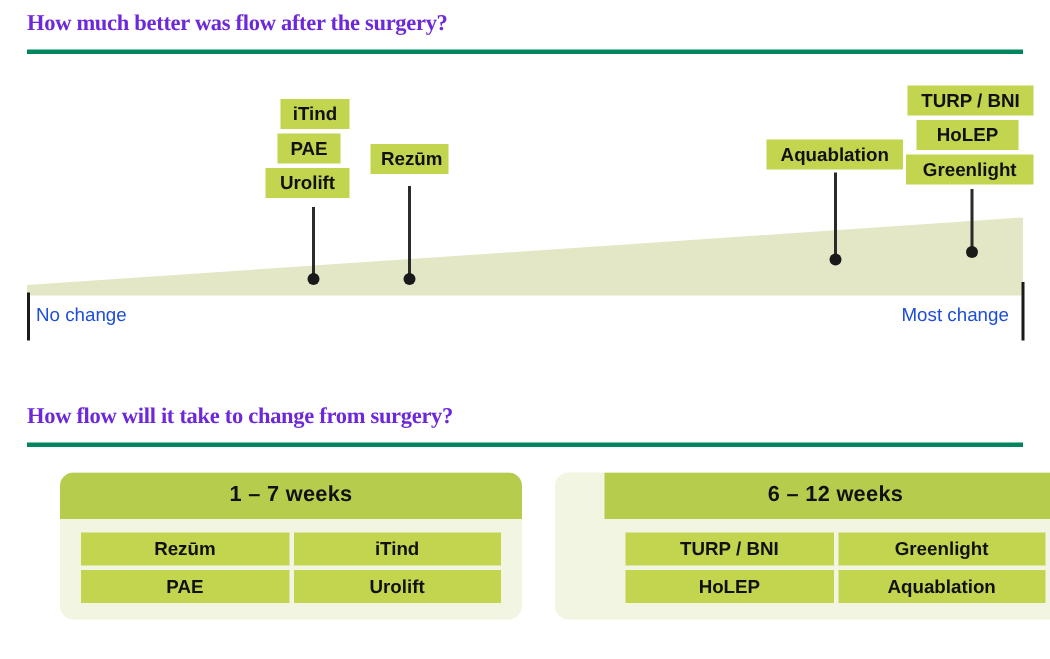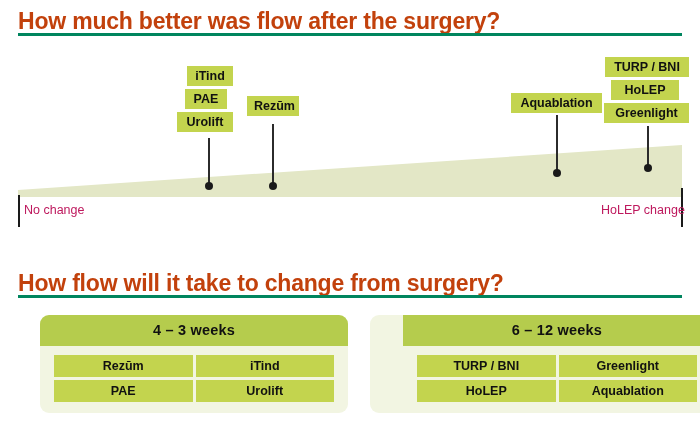--- a/index.html
+++ b/index.html
@@ -12,25 +12,26 @@
     height: 439px;
     position: relative;
     font-family: "Liberation Sans", sans-serif;
     overflow: hidden;
   }
 
   
   .section-heading {
     position: absolute;
     left: 18px;
-    font-size: 23px;
-    color: #c2410c;
+    font-size: 15px;
+    color: #6d28d9;
     font-weight: 600;
     letter-spacing: -0.2px;
     white-space: nowrap;
+    font-family: Liberation Serif, serif;
   }
   .section-heading .strong { font-weight: 800; }
   .heading-rule {
     position: absolute;
     left: 18px;
     height: 3px;
     background: #00855e;
   }
 
   #heading-flow { top: 8px; }
@@ -58,21 +59,21 @@
     width: 2px;
     background: #1a1a1a;
   }
   #tick-left  { left: 18px;  top: 147px; height: 32px; }
   #tick-right { left: 681px; top: 140px; height: 39px; }
 
   .axis-caption {
     position: absolute;
     top: 155px;
     font-size: 12.5px;
-    color: #be185d;
+    color: #1d4ed8;
     white-space: nowrap;
   }
   #caption-no-change   { left: 24px; }
   #caption-most-change { left: 601px; }
 
   
   .leader {
     position: absolute;
     width: 2px;
     background: #2b2b2b;
@@ -148,21 +149,21 @@
 <div id="scale-chart">
 
   <svg id="wedge-svg" width="700" height="175" viewBox="0 0 700 175">
     <polygon points="18,142 682,97 682,149 18,149" fill="#e3e7c6"></polygon>
   </svg>
 
   <div class="axis-tick" id="tick-left"></div>
   <div class="axis-tick" id="tick-right"></div>
 
   <div class="axis-caption" id="caption-no-change">No change</div>
-  <div class="axis-caption" id="caption-most-change">HoLEP change</div>
+  <div class="axis-caption" id="caption-most-change">Most change</div>
 
   <div class="leader" style="left:208px; top:90px; height:48px;"></div>
   <div class="dot" style="left:205px; top:134px;"></div>
   <div class="chip" style="left:187px; top:18px; width:46px;">iTind</div>
   <div class="chip" style="left:185px; top:41px; width:42px;">PAE</div>
   <div class="chip" style="left:177px; top:64px; width:56px;">Urolift</div>
 
   <div class="leader" style="left:272px; top:76px; height:62px;"></div>
   <div class="dot" style="left:269px; top:134px;"></div>
   <div class="chip" style="left:247px; top:48px; width:52px;">Rezūm</div>
@@ -176,21 +177,21 @@
   <div class="chip" style="left:605px; top:9px; width:84px;">TURP / BNI</div>
   <div class="chip" style="left:611px; top:32px; width:68px;">HoLEP</div>
   <div class="chip" style="left:604px; top:55px; width:85px;">Greenlight</div>
 
 </div>
 
 <div class="section-heading" id="heading-recover"><span>How flow will it take to </span><span class="strong">change from surgery</span><span>?</span></div>
 <div class="heading-rule" id="rule-recover"></div>
 
 <div class="panel" id="panel-short">
-  <div class="panel-header">4 – 3 weeks</div>
+  <div class="panel-header">1 – 7 weeks</div>
   <div class="panel-body">
     <div class="panel-grid">
       <div class="panel-cell">Rezūm</div>
       <div class="panel-cell">iTind</div>
       <div class="panel-cell">PAE</div>
       <div class="panel-cell">Urolift</div>
     </div>
   </div>
 </div>
 

